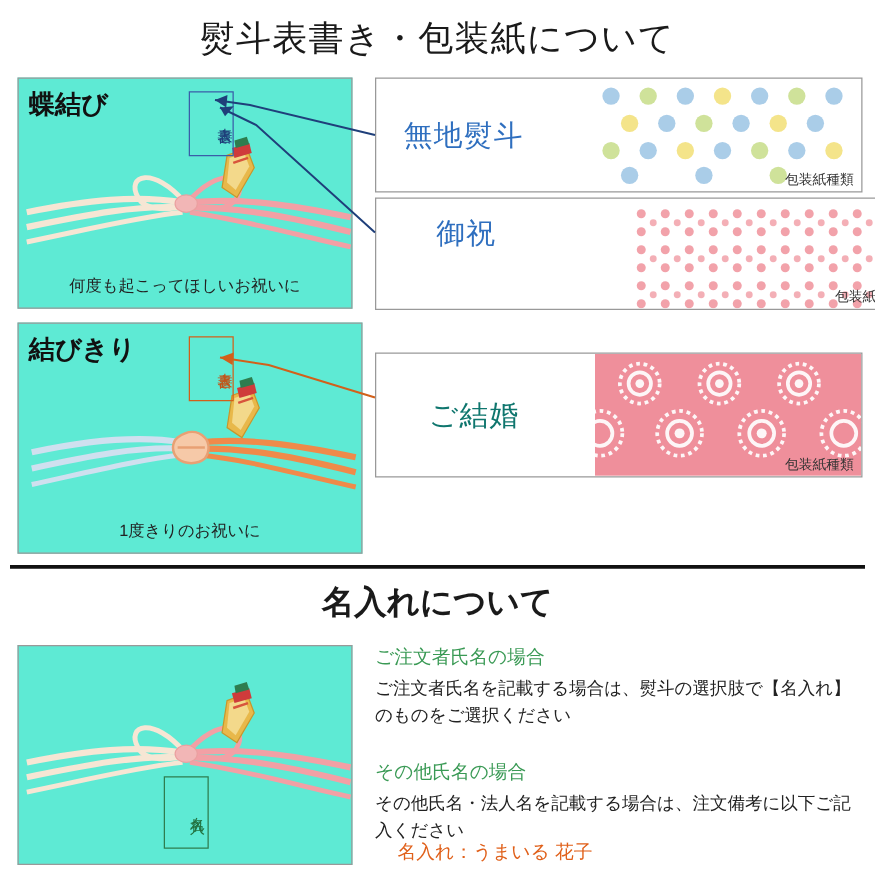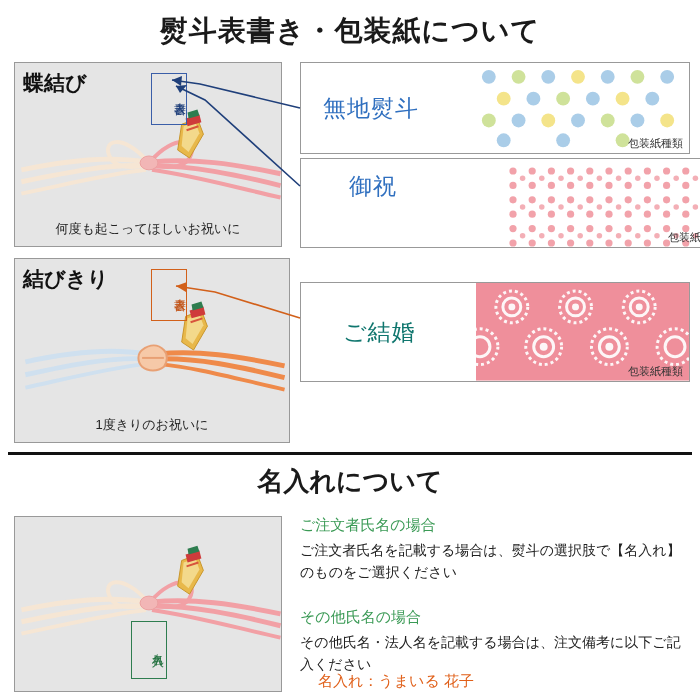--- a/index.html
+++ b/index.html
@@ -23,38 +23,38 @@
   }
 
   
   .section1-title {
     position: absolute;
     top: 12px;
     left: 0;
     width: 700px;
     text-align: center;
     font-size: 28px;
-    font-weight: bold;
+    font-weight: normal;
     letter-spacing: 1px;
     color: #1a1a1a;
   }
 
   .divider {
     position: absolute;
     left: 8px;
     width: 684px;
     border-top: 3px solid #111111;
   }
   .divider.d1 { top: 452px; }
 
   
   .noshi-card {
     position: absolute;
     border: 1px solid #999999;
-    background: #e5e5e5;
+    background: #5eead4;
     box-sizing: border-box;
     overflow: hidden;
   }
   .noshi-card.c1 { left: 14px; top: 62px; width: 268px; height: 185px; }
   .noshi-card.c2 { left: 14px; top: 258px; width: 276px; height: 185px; }
 
   .noshi-label {
     position: absolute;
     left: 8px;
     top: 6px;

